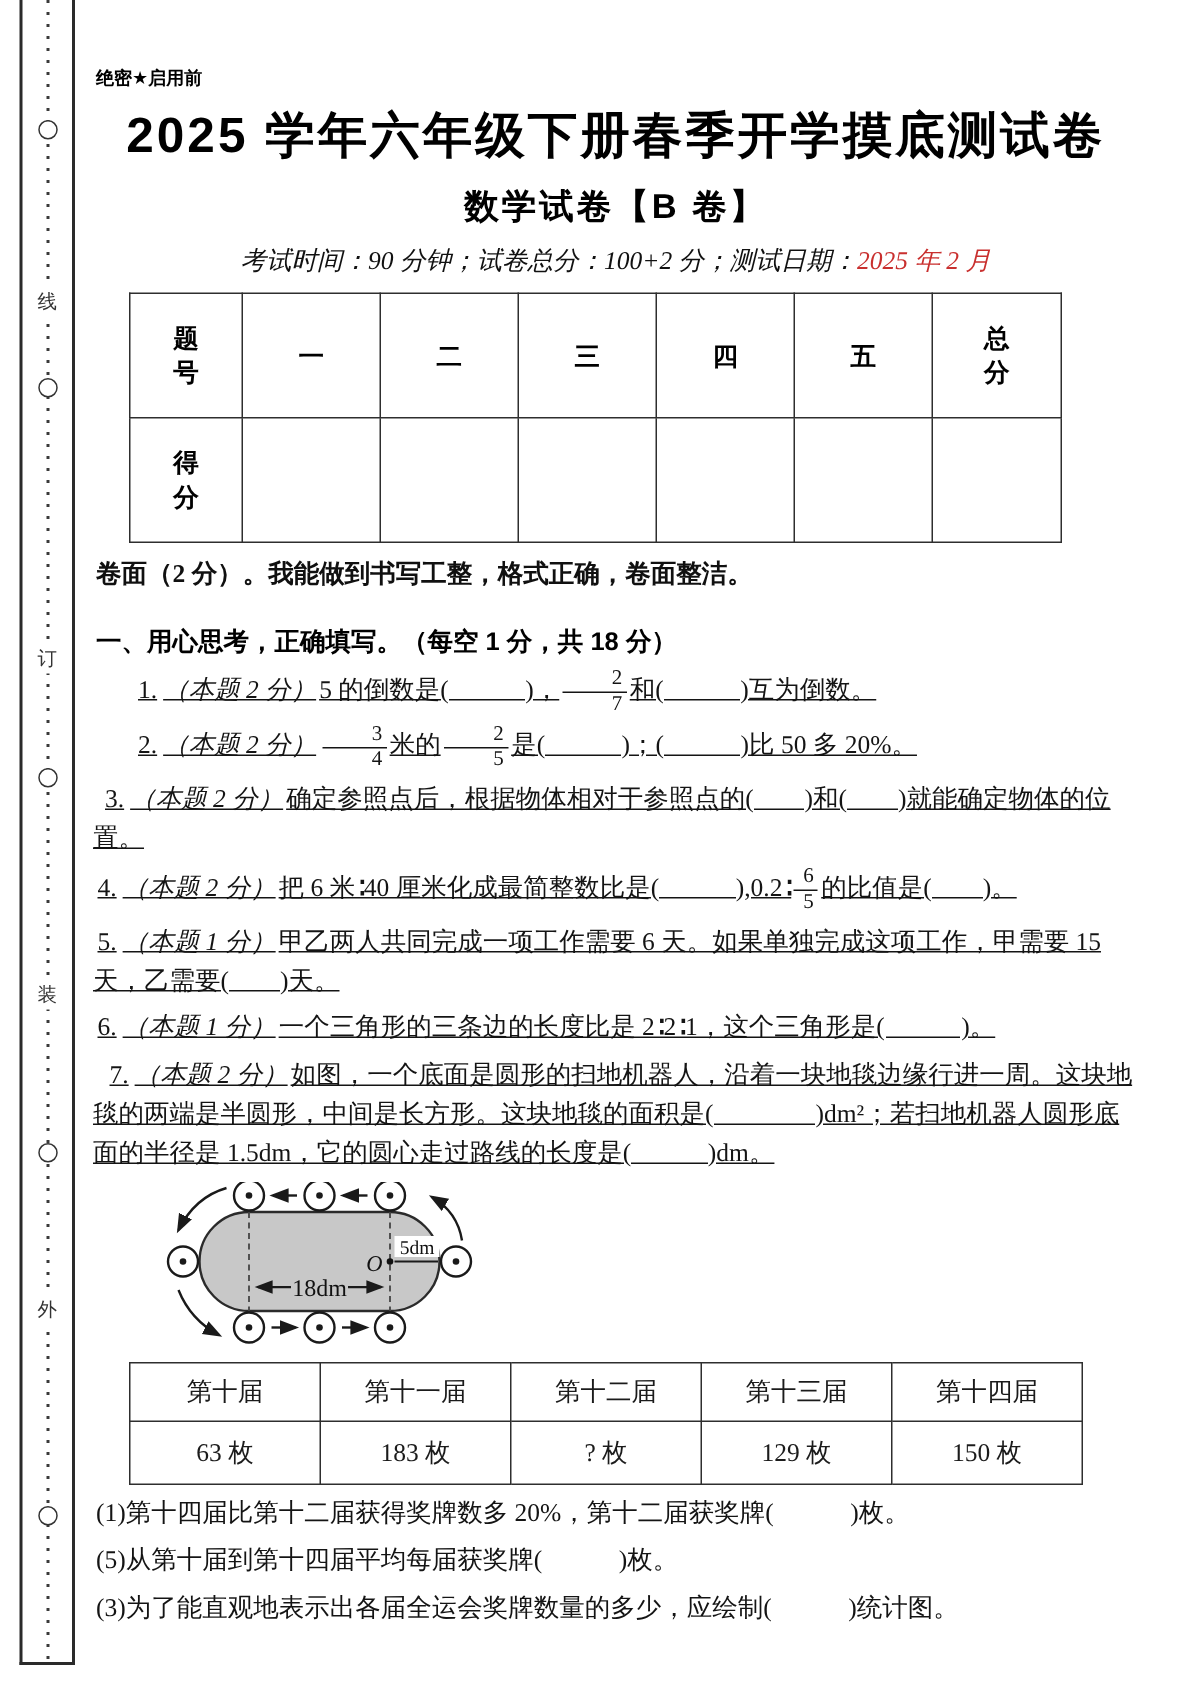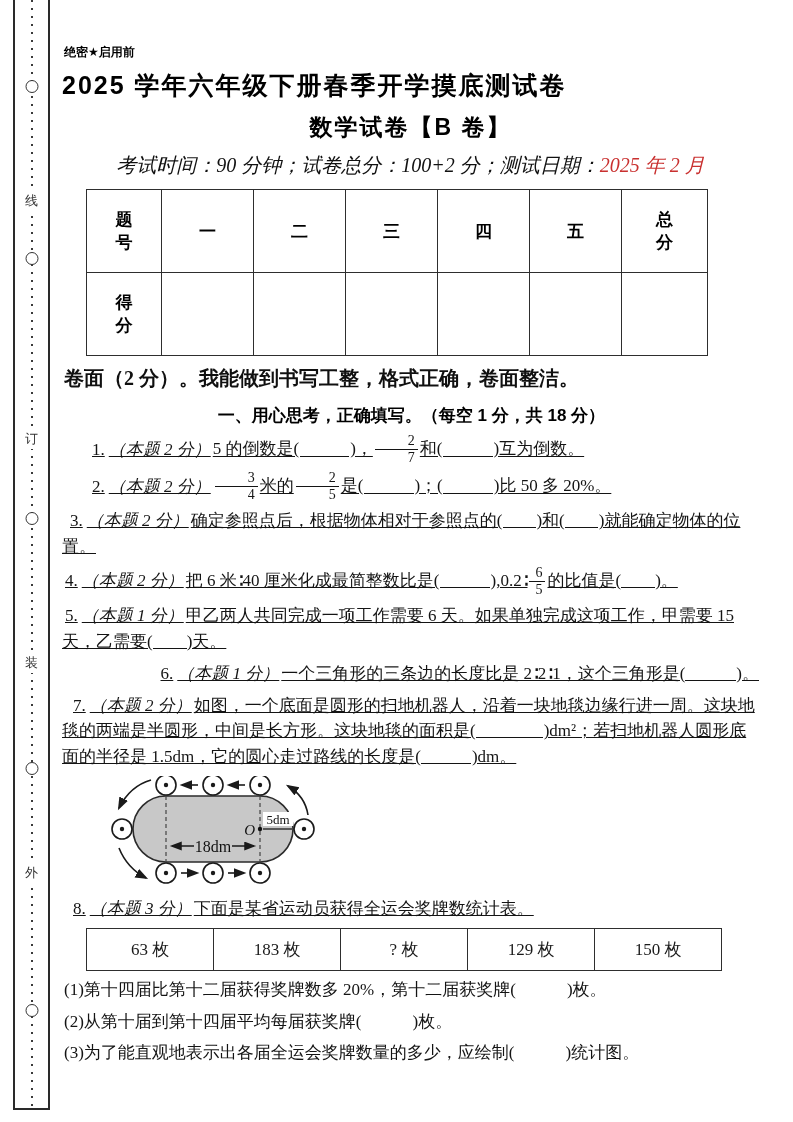--- a/index.html
+++ b/index.html
@@ -18,35 +18,35 @@
     position:absolute;left:50%;top:0;bottom:0;width:2px;margin-left:-1px;
     background:repeating-linear-gradient(to bottom,#3a3a3a 0 2px,transparent 2px 8px);
   }
   .binding-item{position:absolute;left:50%;transform:translateX(-50%);background:#fff;}
   .binding-circle{width:13px;height:13px;border:1.5px solid #333;border-radius:50%;box-sizing:border-box;}
   .binding-char{font-size:13px;color:#333;padding:4px 1px;line-height:1;}
   
   .content{position:absolute;left:62px;top:0;width:697px;}
   .secret{margin:44px 0 0 2px;font-family:"Liberation Sans","DejaVu Sans",sans-serif;
     font-weight:bold;font-size:12px;color:#000;}
-  .title1{margin:9px 0 0;text-align:left;font-family:"Liberation Sans","DejaVu Sans",sans-serif;
-    font-weight:bold;font-size:25px;letter-spacing:2px;color:#000;line-height:1.2;}
+  .title1{margin:9px 0 0;text-align:center;font-family:"Liberation Sans","DejaVu Sans",sans-serif;
+    font-weight:bold;font-size:33px;letter-spacing:2px;color:#000;line-height:1.2;}
   .title2{margin:14px 0 0;text-align:center;font-family:"Liberation Sans","DejaVu Sans",sans-serif;
     font-weight:bold;font-size:23px;letter-spacing:2px;color:#000;line-height:1.15;}
-  .info{margin:12px 0 0;text-align:center;font-size:20px;font-style:italic;color:#111;}
+  .info{margin:12px 0 0;text-align:center;font-size:17px;font-style:italic;color:#111;}
   .red{color:#c9302f;}
   
   .score-table{border-collapse:collapse;margin:10px 0 0 24px;table-layout:fixed;}
   .score-table td{border:1.6px solid #2e2e2e;text-align:center;font-size:17px;padding:18px;}
   .score-table tr:first-child td{height:34px;}
   .score-table tr:last-child td{height:39px;}
   .st-h{font-weight:bold;color:#000;}
-  .juanmian{margin:9px 0 0 2px;font-weight:bold;font-size:20px;color:#101010;}
-  .section-head{margin:12px 0 7px 2px;font-family:"Liberation Sans","DejaVu Sans",sans-serif;
-    font-weight:bold;font-size:17px;color:#000;text-align:center;}
+  .juanmian{margin:9px 0 0 2px;font-weight:bold;font-size:17px;color:#101010;}
+  .section-head{margin:22px 0 7px 2px;font-family:"Liberation Sans","DejaVu Sans",sans-serif;
+    font-weight:bold;font-size:17px;color:#000;}
   
   .q{margin:0 0 6px;font-size:17px;line-height:1.52;color:#141414;text-decoration:underline;}
   .q-num{margin-right:4px;}
   .q-score{font-style:italic;margin-right:2px;}
   .frac{display:inline-block;text-align:center;vertical-align:-0.55em;line-height:1;
     font-size:14px;margin:0 2px;}
   .frac .fnum{display:block;border-bottom:1.2px solid #141414;padding:0 3px 1px;}
   .frac .fden{display:block;padding-top:1px;}
   
   .figure-wrap{margin:2px 0 6px 46px;line-height:0;}
@@ -116,21 +116,21 @@
 
   <div class="juanmian">卷面（2 分）。我能做到书写工整，格式正确，卷面整洁。</div>
   <div class="section-head">一、用心思考，正确填写。（每空 1 分，共 18 分）</div>
 
   <div id="q-list-1">
       <p class="q" style="text-indent: 30px;"><span class="q-num">1.</span><span class="q-score">（本题 2 分）</span><span class="q-text">5 的倒数是(　　　)，</span><span class="frac"><span class="fnum">2</span><span class="fden">7</span></span><span class="q-text">和(　　　)互为倒数。</span></p>
       <p class="q" style="text-indent: 30px;"><span class="q-num">2.</span><span class="q-score">（本题 2 分）</span><span class="frac"><span class="fnum">3</span><span class="fden">4</span></span><span class="q-text">米的</span><span class="frac"><span class="fnum">2</span><span class="fden">5</span></span><span class="q-text">是(　　　)；(　　　)比 50 多 20%。</span></p>
       <p class="q" style="text-indent: 8px;"><span class="q-num">3.</span><span class="q-score">（本题 2 分）</span><span class="q-text">确定参照点后，根据物体相对于参照点的(　　)和(　　)就能确定物体的位置。</span></p>
       <p class="q" style="text-indent: 3px;"><span class="q-num">4.</span><span class="q-score">（本题 2 分）</span><span class="q-text">把 6 米∶40 厘米化成最简整数比是(　　　),0.2∶</span><span class="frac"><span class="fnum">6</span><span class="fden">5</span></span><span class="q-text">的比值是(　　)。</span></p>
       <p class="q" style="text-indent: 3px;"><span class="q-num">5.</span><span class="q-score">（本题 1 分）</span><span class="q-text">甲乙两人共同完成一项工作需要 6 天。如果单独完成这项工作，甲需要 15 天，乙需要(　　)天。</span></p>
-      <p class="q" style="text-indent: 3px; text-align: right;"><span class="q-num">6.</span><span class="q-score">（本题 1 分）</span><span class="q-text">一个三角形的三条边的长度比是 2∶2∶1，这个三角形是(　　　)。</span></p>
+      <p class="q" style="text-indent: 3px;"><span class="q-num">6.</span><span class="q-score">（本题 1 分）</span><span class="q-text">一个三角形的三条边的长度比是 2∶2∶1，这个三角形是(　　　)。</span></p>
       <p class="q" style="text-indent: 11px;"><span class="q-num">7.</span><span class="q-score">（本题 2 分）</span><span class="q-text">如图，一个底面是圆形的扫地机器人，沿着一块地毯边缘行进一周。这块地毯的两端是半圆形，中间是长方形。这块地毯的面积是(　　　　)dm²；若扫地机器人圆形底面的半径是 1.5dm，它的圆心走过路线的长度是(　　　)dm。</span></p>
     </div>
 
   <div class="figure-wrap">
     <svg width="250" height="114" viewBox="0 0 250 114">
       <defs>
         <marker id="ah" markerWidth="9" markerHeight="8" refX="6.5" refY="3" orient="auto">
           <path d="M0,0 L8,3 L0,6 Z" fill="#1a1a1a"></path>
         </marker>
       </defs>
@@ -175,34 +175,38 @@
         <line x1="137" y1="9" x2="121" y2="9" marker-end="url(#ah)"></line>
         <line x1="73" y1="97" x2="89" y2="97" marker-end="url(#ah)"></line>
         <line x1="120" y1="97" x2="136" y2="97" marker-end="url(#ah)"></line>
         <path d="M 43 4 Q 22 10 11 32" marker-end="url(#ah)"></path>
         <path d="M 11 72 Q 19 92 38 102" marker-end="url(#ah)"></path>
         <path d="M 200 39 Q 197 20 180 10" marker-end="url(#ah)"></path>
       </g>
     </svg>
   </div>
 
-  <div id="q-list-2">
-      <p class="q" style="text-indent: 11px;"><span class="q-num">8.</span><span class="q-score">（本题 3 分）</span><span class="q-text">下面是某省运动员获得全运会奖牌数统计表。</span></p>
-    </div>
 
   <table class="medal-table">
     <tbody>
+        <tr id="medal-header-row">
+          <td>第十届</td>
+          <td>第十一届</td>
+          <td>第十二届</td>
+          <td>第十三届</td>
+          <td>第十四届</td>
+        </tr>
     <tr id="medal-value-row">
           <td>63 枚</td>
           <td>183 枚</td>
           <td>? 枚</td>
           <td>129 枚</td>
           <td>150 枚</td>
         </tr>
   </tbody>
     </table>
 
   <div class="subqs" id="subqs">
       <p class="subq">(1)第十四届比第十二届获得奖牌数多 20%，第十二届获奖牌(　　　)枚。</p>
-      <p class="subq">(2)从第十届到第十四届平均每届获奖牌(　　　)枚。</p>
+      <p class="subq">(5)从第十届到第十四届平均每届获奖牌(　　　)枚。</p>
       <p class="subq">(3)为了能直观地表示出各届全运会奖牌数量的多少，应绘制(　　　)统计图。</p>
     </div>
 </div>
 
 </body></html>

